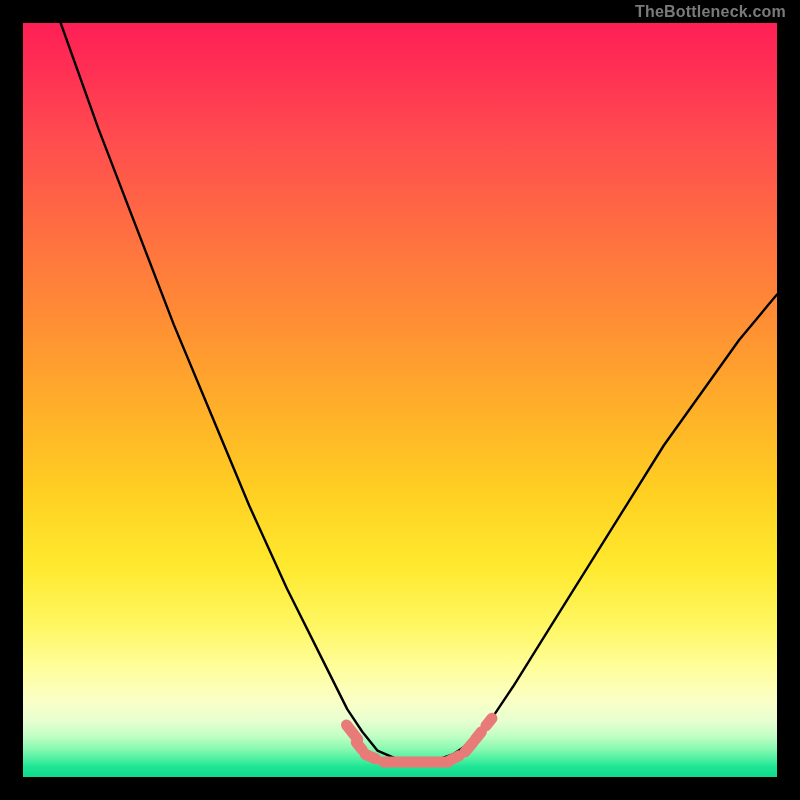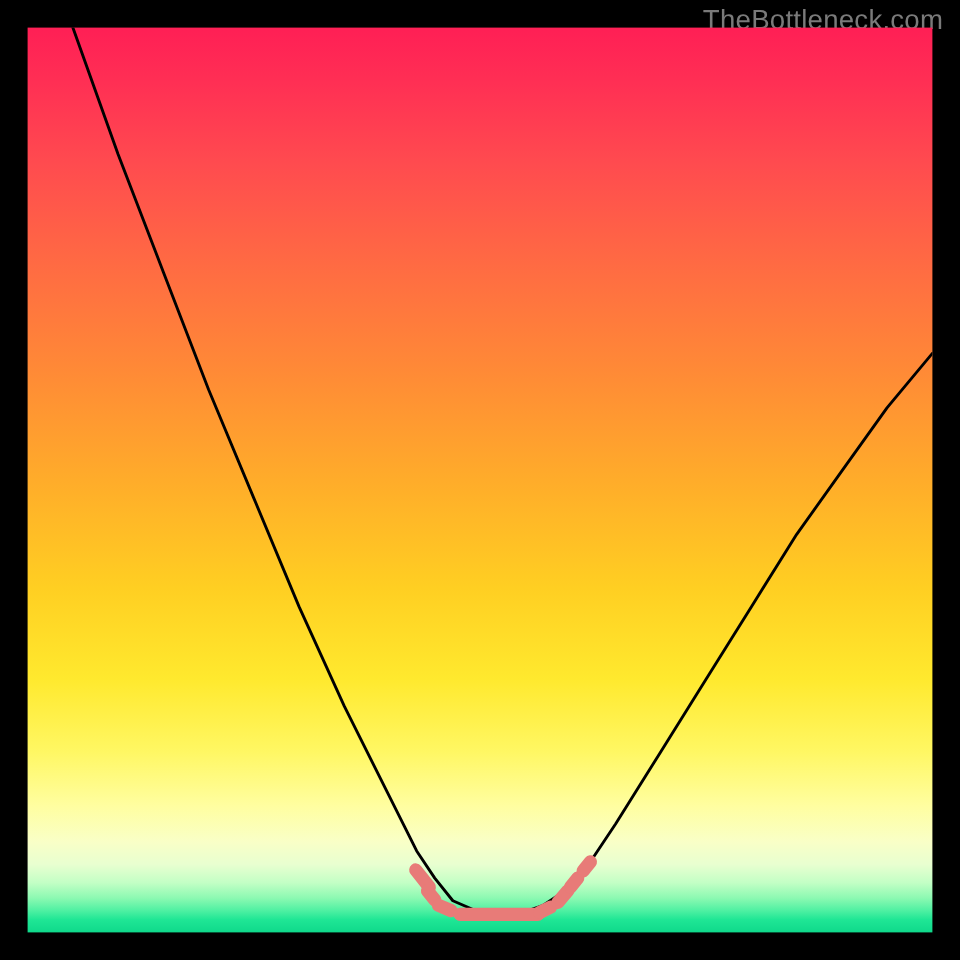--- a/index.html
+++ b/index.html
@@ -49,22 +49,22 @@
   .plot svg {
     position: absolute;
     left: 0;
     top: 0;
   }
   .watermark {
     position: absolute;
     top: 3px;
     right: 14px;
     color: #7a7a7a;
-    font-size: 23px;
-    font-weight: 400;
+    font-size: 16px;
+    font-weight: 700;
     letter-spacing: 0.2px;
     user-select: none;
   }
 </style>
 </head>
 <body>
 
 <div class="frame">
   <div class="watermark">TheBottleneck.com</div>
   <div class="plot">

